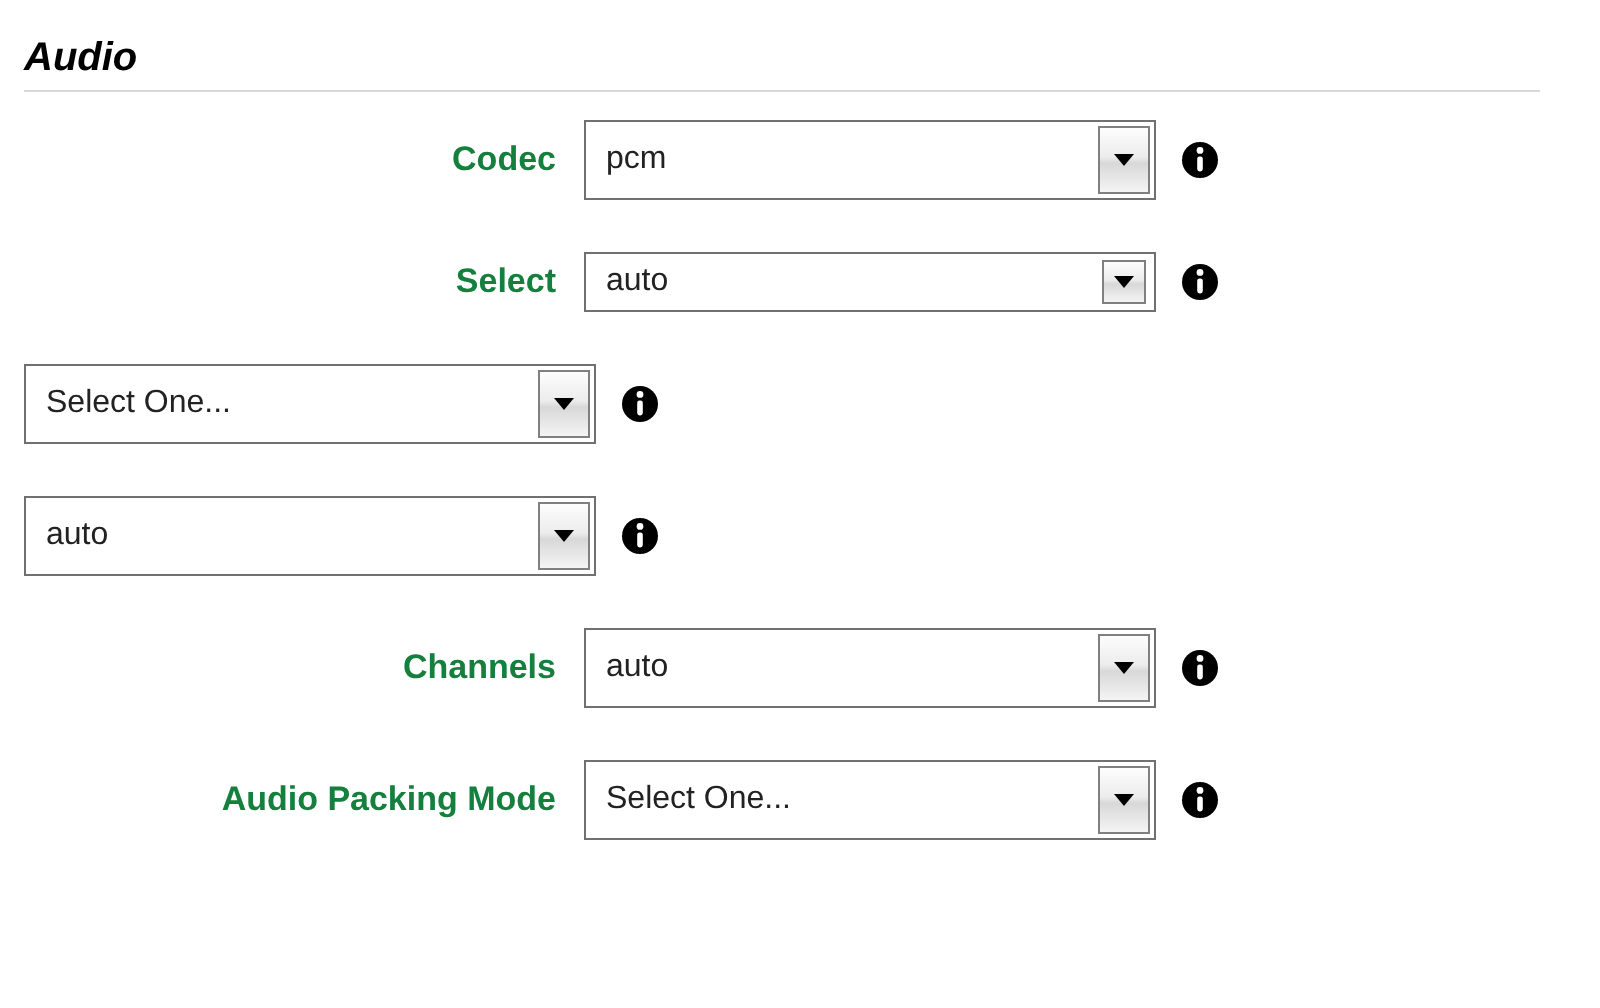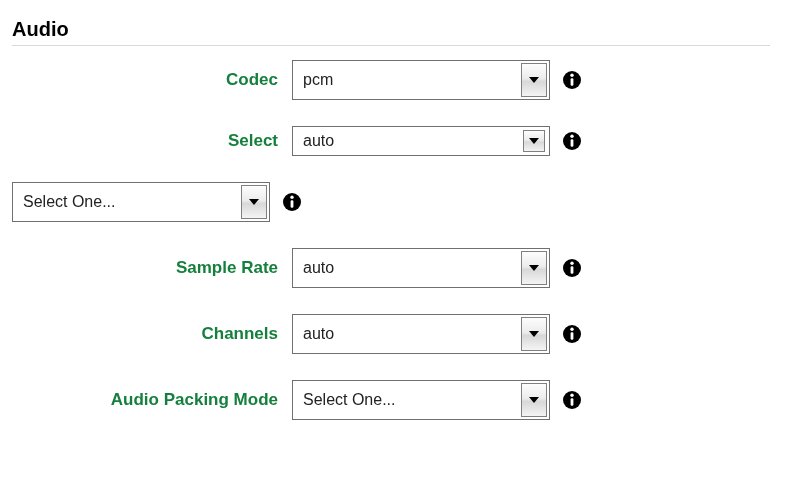--- a/index.html
+++ b/index.html
@@ -11,20 +11,21 @@
     background: #ffffff;
     color: #000;
   }
   .panel {
     padding: 18px 30px 0 12px;
   }
   .section-title {
     font-size: 20px;
     font-weight: bold;
     margin: 0 0 4px 0;
+    font-style: italic;
   }
   .hr {
     border: none;
     border-top: 1px solid #d9d9d9;
     margin: 0 0 14px 0;
   }
   .form {
     display: block;
   }
   .row {
@@ -42,21 +43,21 @@
     font-size: 17px;
     font-weight: bold;
     color: #15803d;
   }
   .field-col {
     display: flex;
     align-items: center;
   }
   .select-wrap {
     position: relative;
-    width: 258px;
+    width: 286px;
     height: 40px;
     background: #ffffff;
     border: 1px solid #707070;
     box-sizing: border-box;
     display: flex;
     align-items: center;
     cursor: pointer;
   }
   .select-wrap.small {
     height: 30px;
@@ -175,23 +176,20 @@
           <svg viewBox="0 0 20 20">
             <circle cx="10" cy="10" r="9" fill="#000"></circle>
             <rect x="8.6" y="8.2" width="2.8" height="7.5" rx="1.2" fill="#fff"></rect>
             <circle cx="10" cy="5.2" r="1.7" fill="#fff"></circle>
           </svg>
         </span>
       </div>
     </div>
 
     <div class="row">
-      <div class="label-col">
-        <span class="label-text">Sample Rate</span>
-      </div>
       <div class="field-col">
         <div class="select-wrap">
           <span class="select-value">auto</span>
           <span class="select-btn">
             <svg viewBox="0 0 10 6">
                 <polygon points="0,0 10,0 5,6" fill="#000"></polygon>
               </svg>
           </span>
         </div>
         <span class="info-icon">

